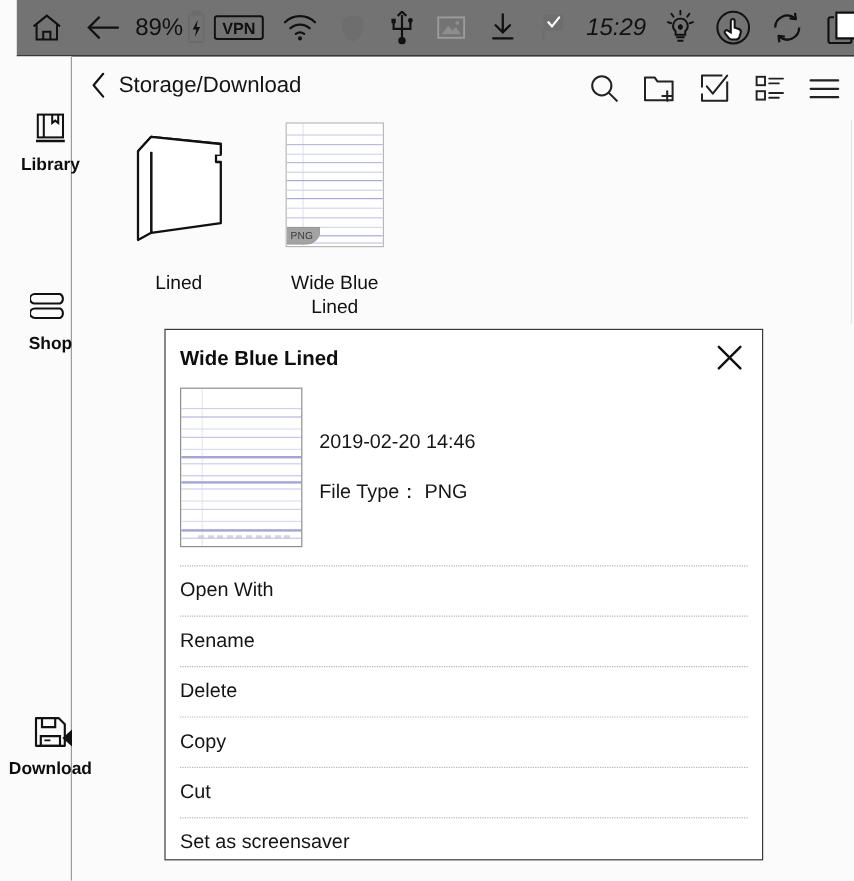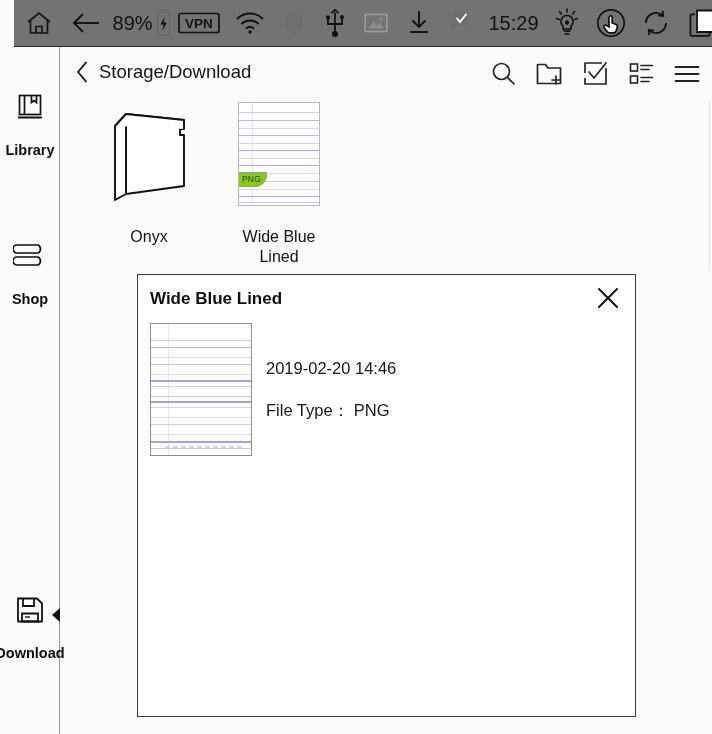--- a/index.html
+++ b/index.html
@@ -17,31 +17,31 @@
     position: absolute; left: 14px; top: 0; width: 712px; height: 47px;
     background: #737373;
     border-bottom: 1.5px solid #2b2b2b;
     display: flex; align-items: center;
   }
   .sb-item { display: flex; align-items: center; justify-content: center; height: 47px; }
   .sb-icon { display: flex; align-items: center; justify-content: center; }
   #battery-pct {
     font-size: 20px; letter-spacing: 0px; color: #111; margin-left: 4px; margin-right: 2px;
   }
-  #clock { font-size: 20px; color: #111; margin: 0 6px; }
+  #clock { font-size: 20px; color: #111; margin: 0 6px; font-style: italic; }
 
   
   #sidebar {
     position: absolute; left: 0; top: 47px; width: 60px; height: 687px;
     background: #fbfbfb;
     border-right: 1.2px solid #9b9b9b;
   }
   .side-item {
-    position: absolute; left: 0; width: 60px;
-    display: flex; flex-direction: column; align-items: center; gap: 19px;
+    position: absolute; left: 12px; width: 60px;
+    display: flex; flex-direction: column; align-items: center; gap: 7px;
   }
   .side-label { font-size: 14.5px; font-weight: bold; color: #0d0d0d; line-height: 1.1; }
   .side-icon { display: flex; align-items: center; justify-content: center; height: 34px; }
   #active-marker {
     position: absolute; left: 52px; top: 561px;
     width: 0; height: 0;
     border-top: 7px solid transparent;
     border-bottom: 7px solid transparent;
     border-right: 8px solid #111;
   }
@@ -77,22 +77,22 @@
   .png-thumb {
     position: relative; width: 82px; height: 104px;
     background: #fff; border: 1px solid #b8b8b8;
     overflow: hidden;
   }
   .png-thumb .vline {
     position: absolute; left: 13px; top: 0; bottom: 0; width: 1px; background: #e3e3f2;
   }
   .png-thumb .hl { position: absolute; left: 0; right: 0; background: #b9b9e8; }
   .corner-badge {
-    position: absolute; left: 0; bottom: 18px;
-    background: #84cc16; border: 1px solid #9a9a9a;
+    position: absolute; left: 0; bottom: 1px;
+    background: #a3a3a3; border: 1px solid #9a9a9a;
     border-left: none; border-bottom-right-radius: 12px;
     padding: 0px 5px 1px 3px; font-size: 8.5px; color: #3a3a3a;
     line-height: 12px; letter-spacing: .2px;
   }
 
   
   #dialog {
     position: absolute; left: 137px; top: 274px; width: 499px; height: 443px;
     background: #ffffff; border: 1.4px solid #3a3a3a;
   }
@@ -370,21 +370,21 @@
 
 
     <div class="file-cell">
       <div class="file-thumb">
         <svg width="86" height="104" viewBox="0 0 86 104" fill="none" stroke="#111" stroke-width="1.9" stroke-linejoin="round">
           <path d="M20 12 L20 92 L78 84 L78 33 L74 33 L74 27 L78 27 L78 18 Z" fill="#fff"></path>
           <path d="M9 24 L9 98 L20 92 L20 12 Z" fill="#fff"></path>
           <path d="M9 24 L20 12 L78 18 L78 27" fill="#fff"></path>
         </svg>
       </div>
-      <div class="file-label">Onyx</div>
+      <div class="file-label">Lined</div>
     </div>
 
     <div class="file-cell">
       <div class="file-thumb">
         <div class="png-thumb">
           <div class="vline"></div>
           <div class="hl" style="top:9px;height:1px;background:#cdcdee"></div>
           <div class="hl" style="top:17px;height:1px;background:#b9b9e8"></div>
           <div class="hl" style="top:25px;height:1px;background:#d8d8f0"></div>
           <div class="hl" style="top:32px;height:1px;background:#b9b9e8"></div>
@@ -439,15 +439,23 @@
         <div class="footer-txt"></div>
       </div>
       <div id="dialog-meta">
         <div class="meta-gap"></div>
         <div class="meta-line">2019-02-20 14:46</div>
         <div class="meta-gap"></div>
         <div class="meta-line">File Type：  PNG</div>
       </div>
     </div>
 
+    <div id="dialog-menu">
+      <div class="menu-item">Open With</div>
+      <div class="menu-item">Rename</div>
+      <div class="menu-item">Delete</div>
+      <div class="menu-item">Copy</div>
+      <div class="menu-item">Cut</div>
+      <div class="menu-item">Set as screensaver</div>
+    </div>
   </div>
 
 </div>
 
 </body></html>

